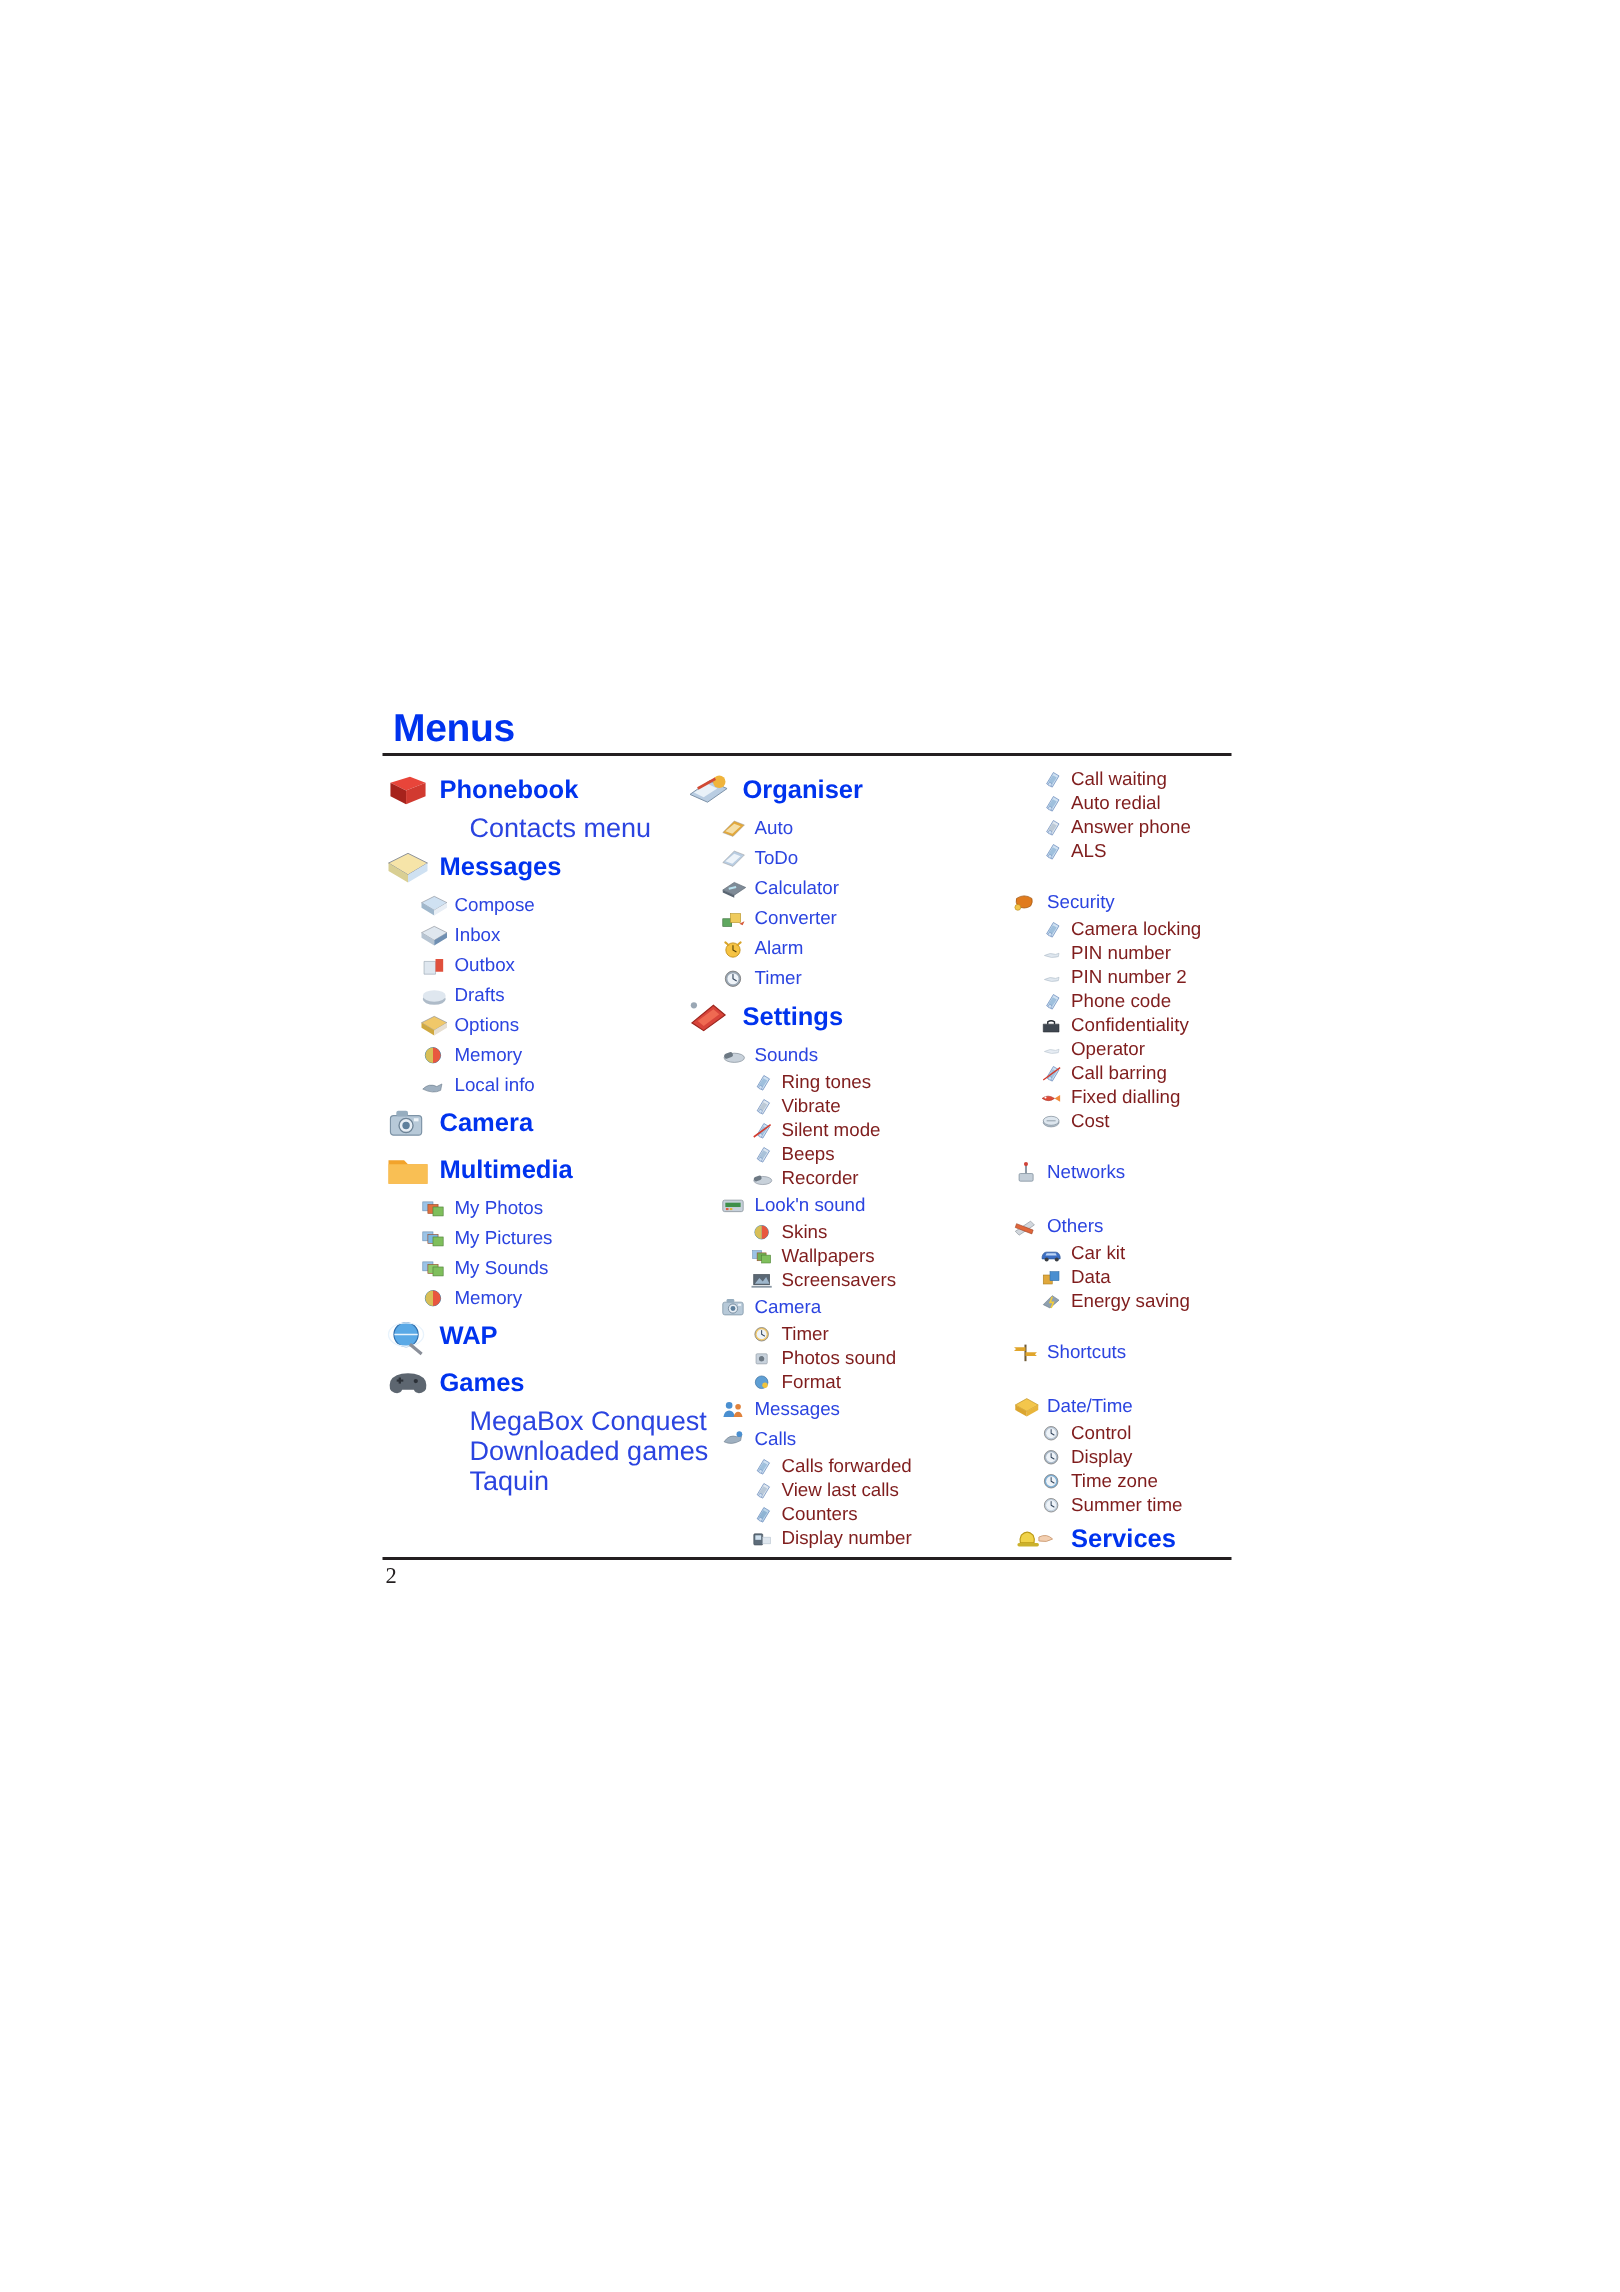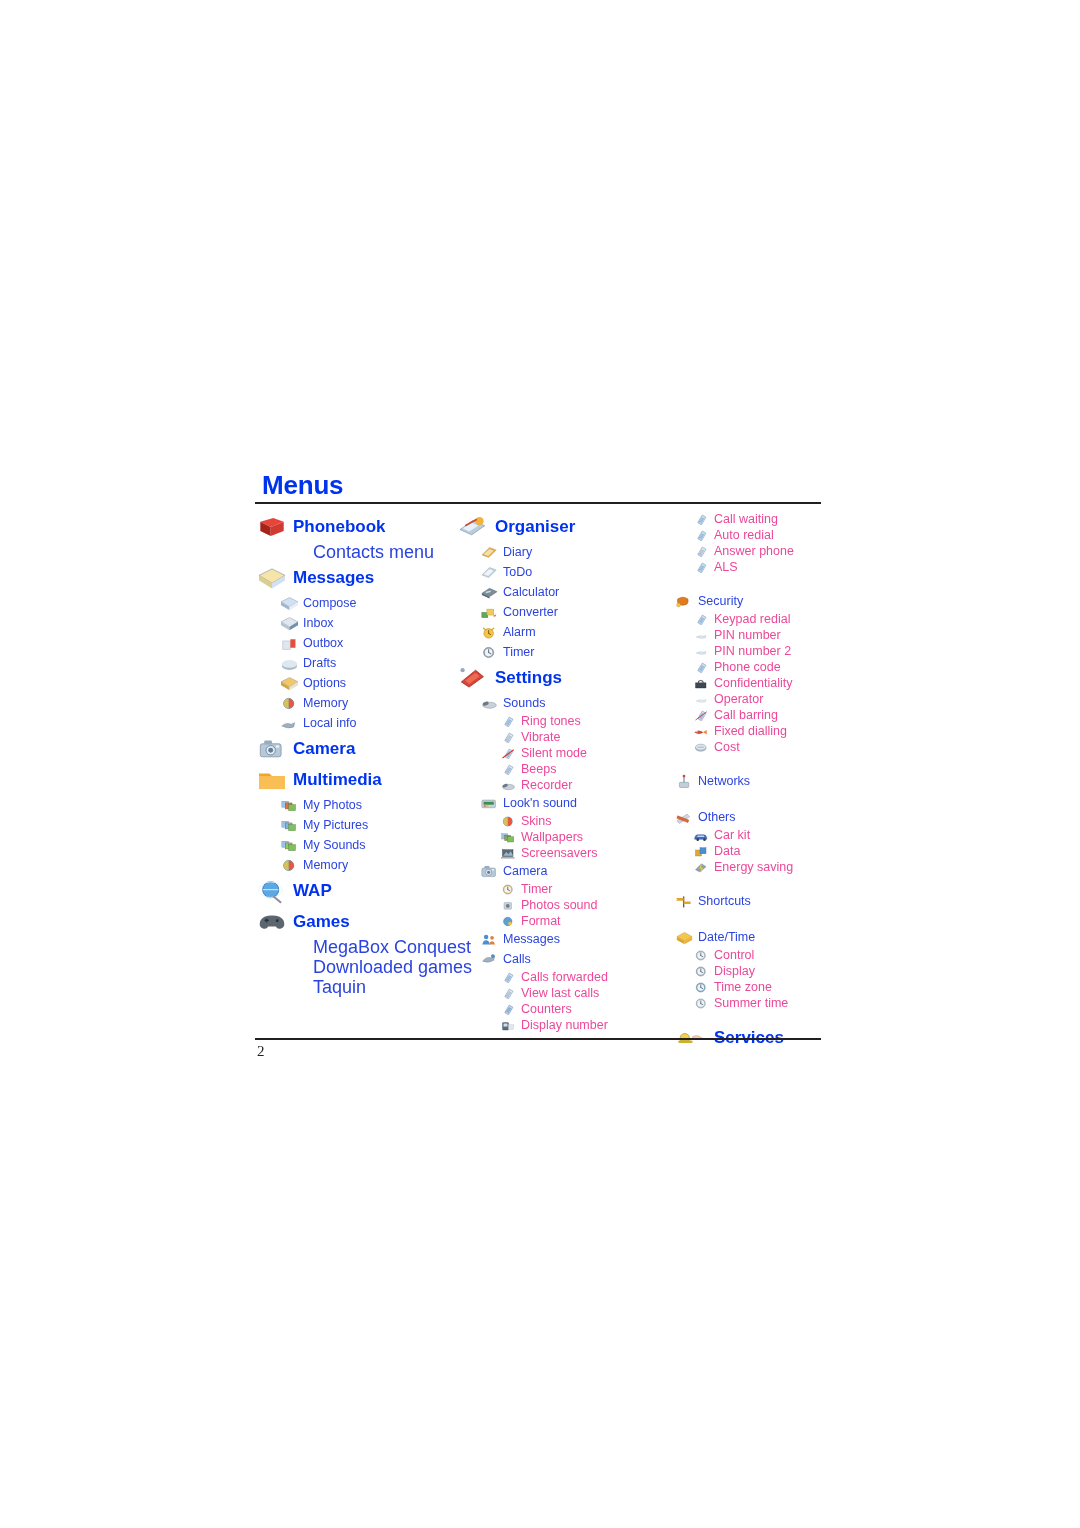--- a/index.html
+++ b/index.html
@@ -101,40 +101,40 @@
     margin-right: 3px;
     flex: 0 0 21px;
   }
 
   
   .lvl2 {
     height: 16px;
     padding-left: 44px;
   }
   .lvl2 .label {
-    color: #ec4899;
+    color: #7f1d1d;
     font-size: 12.5px;
     line-height: 14px;
     text-align: center;
   }
   .lvl2 .ico {
     width: 19px;
     height: 15px;
     margin-right: 3px;
     flex: 0 0 19px;
   }
 
   
   .lvl1.noicon { padding-left: 58px; }
   .lvl1.noicon .label { font-size: 18px; }
 
   
   .col-3 .lvl1 { padding-left: 4px; margin-top: 16px; }
   .col-3 .lvl2 { padding-left: 22px; }
-  .col-3 .lvl0 { margin-top: 12px; }
+  .col-3 .lvl0 { margin-top: 0; }
   .col-3 .lvl0 .ico { width: 40px; flex: 0 0 40px; }
 
   .col-2 .lvl0 .ico { width: 36px; flex: 0 0 36px; }
 
   
   .ico { position: relative; display: inline-block; }
   .ico svg { display: block; width: 100%; height: 100%; }
 
   
   .footer {
@@ -401,21 +401,21 @@
           </div>
           <div class="row lvl1">
             <span class="ico">
               <svg viewBox="0 0 24 20" xmlns="http://www.w3.org/2000/svg">
                 <g>
                   <path d="M3 13 L12 4 L20 7 L11 16 Z" fill="#e3a83a" stroke="#9b9b9b" stroke-width=".4"></path>
                   <path d="M5 12 L12 6 L17 8 L10.5 14 Z" fill="#f5dfa8"></path>
                 </g>
               </svg>
             </span>
-            <span class="label">Diary</span>
+            <span class="label">Auto</span>
           </div>
           <div class="row lvl1">
             <span class="ico">
               <svg viewBox="0 0 24 20" xmlns="http://www.w3.org/2000/svg">
                 <g>
                   <path d="M3 13 L12 4 L20 7 L11 16 Z" fill="#b9cde2" stroke="#9b9b9b" stroke-width=".4"></path>
                   <path d="M5 12 L12 6 L17 8 L10.5 14 Z" fill="#eef4fa"></path>
                 </g>
               </svg>
             </span>
@@ -787,21 +787,21 @@
           <div class="row lvl2">
             <span class="ico">
               <svg viewBox="0 0 24 20" xmlns="http://www.w3.org/2000/svg">
                 <g>
                   <path d="M7 14 L13 4 L18 7 L12 17 Z" fill="#cfe1f2" stroke="#5b7fb5" stroke-width=".6"></path>
                   <path d="M8.5 12.5 L12.5 6.5 L16 8.5 L12 14.5 Z" fill="#9fc0dd"></path>
                   <circle cx="10" cy="14.5" r="1.6" fill="#cfe0f2" stroke="#5b7fb5" stroke-width=".4"></circle>
                 </g>
               </svg>
             </span>
-            <span class="label">Keypad redial</span>
+            <span class="label">Camera locking</span>
           </div>
           <div class="row lvl2">
             <span class="ico">
               <svg viewBox="0 0 24 20" xmlns="http://www.w3.org/2000/svg">
                 <g>
                   <path d="M5 12 q5 -3 10 -1 l3 -1 l-.6 3 q-6 2 -12.4 -1 Z" fill="#dfe7ef" stroke="#aab7c4" stroke-width=".5"></path>
                 </g>
               </svg>
             </span>
             <span class="label">PIN number</span>

